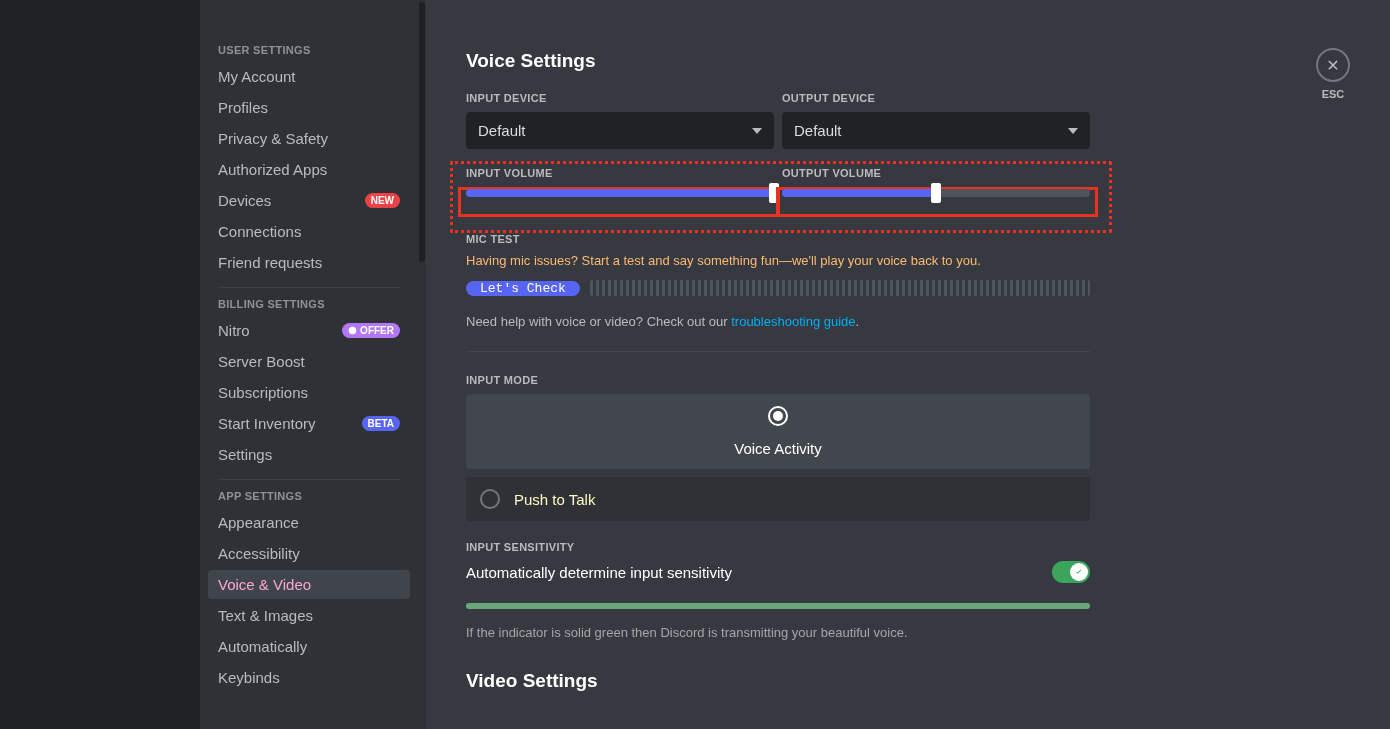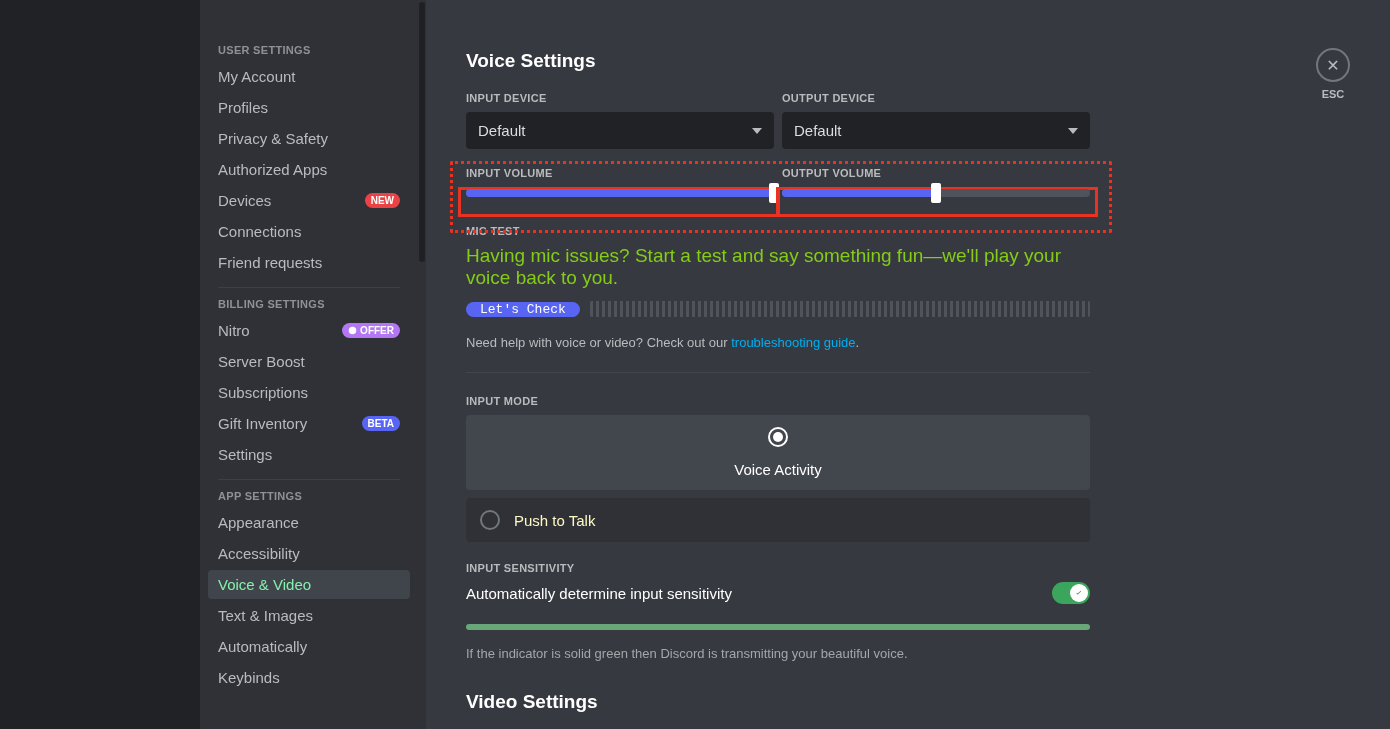--- a/index.html
+++ b/index.html
@@ -38,21 +38,21 @@
     justify-content: space-between;
     padding: 6px 10px;
     margin-bottom: 2px;
     border-radius: 4px;
     color: #b9bbbe;
     font-size: 15px;
     cursor: pointer;
   }
   .sidebar-item.selected {
     background: #40444b;
-    color: #86efac;
+    color: #f9a8d4;
   }
   .divider {
     height: 1px;
     background: #3c3f45;
     margin: 10px 10px;
   }
   .badge {
     font-size: 10px;
     font-weight: 700;
     padding: 2px 6px;
@@ -139,22 +139,22 @@
   }
   .slider-thumb {
     position: absolute;
     top: -6px;
     width: 10px;
     height: 20px;
     background: #fff;
     border-radius: 2px;
     transform: translateX(-50%);
   }
-  .mic-test { margin-top: 28px; }
-  .mic-desc { color: #84cc16; font-size: 19px; margin-bottom: 12px; margin-top:6px;}
+  .mic-test { margin-top: 36px; }
+  .mic-desc { color: #fdba74; font-size: 13px; margin-bottom: 12px; margin-top:6px;}
   .mic-row { display: flex; align-items: center; gap: 10px; }
   .btn-primary {
     background: #5865f2;
     color: #fff;
     font-size: 13px;
     font-weight: 500;
     padding: 0 14px;
     border-radius: 15px;
     border: none;
     cursor: pointer;
@@ -248,21 +248,21 @@
         <span>OFFER</span>
       </span>
     </div>
   <div class="sidebar-item">
       <span>Server Boost</span>
     </div>
   <div class="sidebar-item">
       <span>Subscriptions</span>
     </div>
   <div class="sidebar-item">
-      <span>Gift Inventory</span>
+      <span>Start Inventory</span>
       <span class="badge badge-beta">BETA</span>
     </div>
   <div class="sidebar-item">
       <span>Settings</span>
     </div>
   <div class="divider"></div>
 
   <div class="sidebar-header">APP SETTINGS</div>
   <div class="sidebar-item">
       <span>Appearance</span>

